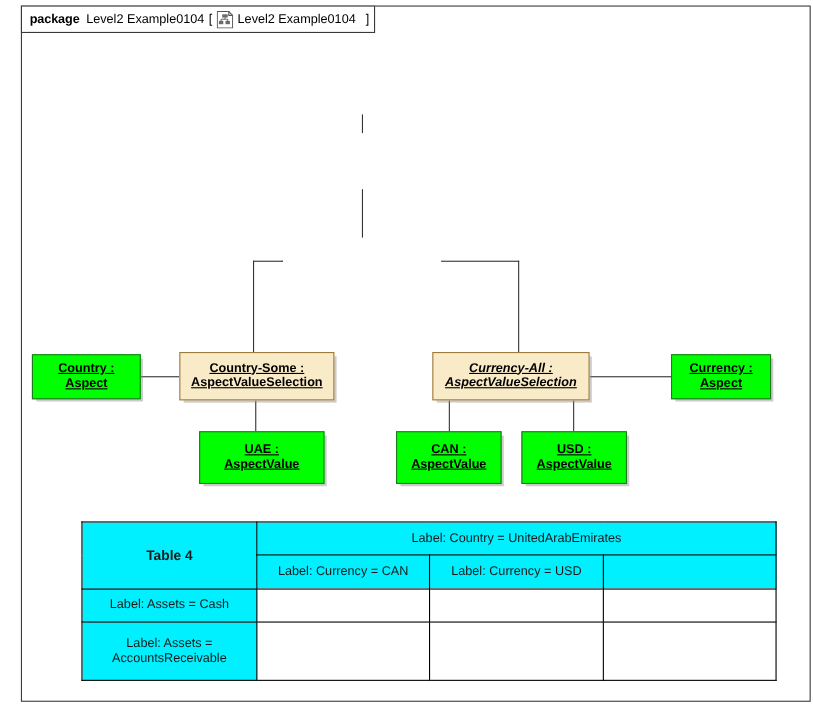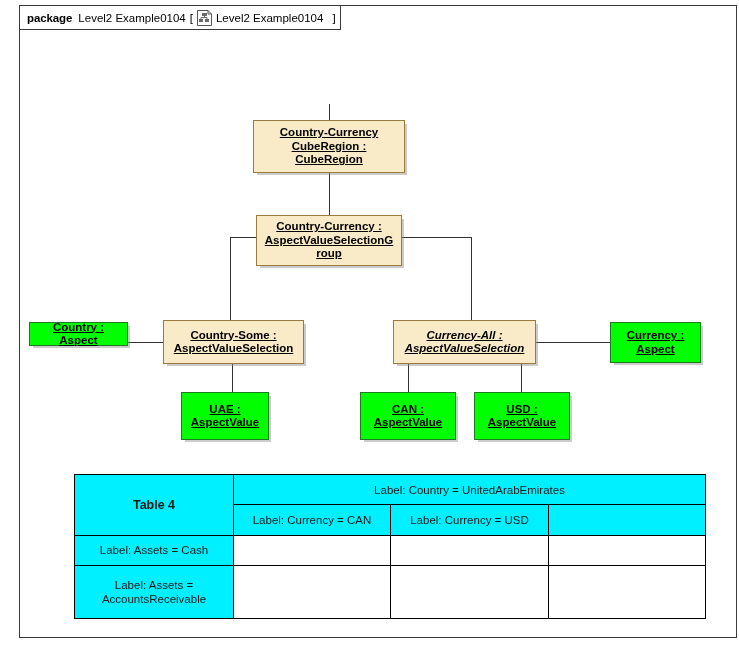--- a/index.html
+++ b/index.html
@@ -196,45 +196,39 @@
 
   <div class="ln h" style="left:524px; top:342px; width:74px;"></div>
 
   <div class="ln v" style="left:220px; top:364px; height:28px;"></div>
 
   <div class="ln v" style="left:396px; top:364px; height:28px;"></div>
 
   <div class="ln v" style="left:509px; top:364px; height:28px;"></div>
 
 
-  <div class="node cls" style="left:241px; top:120px; width:152px; height:53px;">
-    <span class="lbl"><span>Country-Currency</span><br><span>CubeRegion :</span><br><span>CubeRegion</span></span>
-  </div>
-
-  <div class="node cls" style="left:244px; top:215px; width:146px; height:51px;">
-    <span class="lbl"><span>Country-Currency :</span><br><span>AspectValueSelectionG</span><br><span>roup</span></span>
-  </div>
-
-  <div class="node aspect" style="left:17px; top:322px; width:99px; height:24px;">
+
+
+  <div class="node aspect" style="left:17px; top:322px; width:99px; height:41px;">
     <span class="lbl"><span>Country :</span><br><span>Aspect</span></span>
   </div>
 
   <div class="node cls" style="left:151px; top:320px; width:141px; height:44px;">
     <span class="lbl"><span>Country-Some :</span><br><span>AspectValueSelection</span></span>
   </div>
 
   <div class="node cls" style="left:381px; top:320px; width:143px; height:44px;font-style:italic;">
     <span class="lbl"><span>Currency-All :</span><br><span>AspectValueSelection</span></span>
   </div>
 
   <div class="node aspect" style="left:598px; top:322px; width:91px; height:41px;">
     <span class="lbl"><span>Currency :</span><br><span>Aspect</span></span>
   </div>
 
-  <div class="node aspect" style="left:169px; top:392px; width:88px; height:48px;">
+  <div class="node aspect" style="left:169px; top:392px; width:114px; height:48px;">
     <span class="lbl"><span>UAE :</span><br><span>AspectValue</span></span>
   </div>
 
   <div class="node aspect" style="left:348px; top:392px; width:96px; height:48px;">
     <span class="lbl"><span>CAN :</span><br><span>AspectValue</span></span>
   </div>
 
   <div class="node aspect" style="left:462px; top:392px; width:96px; height:48px;">
     <span class="lbl"><span>USD :</span><br><span>AspectValue</span></span>
   </div>

